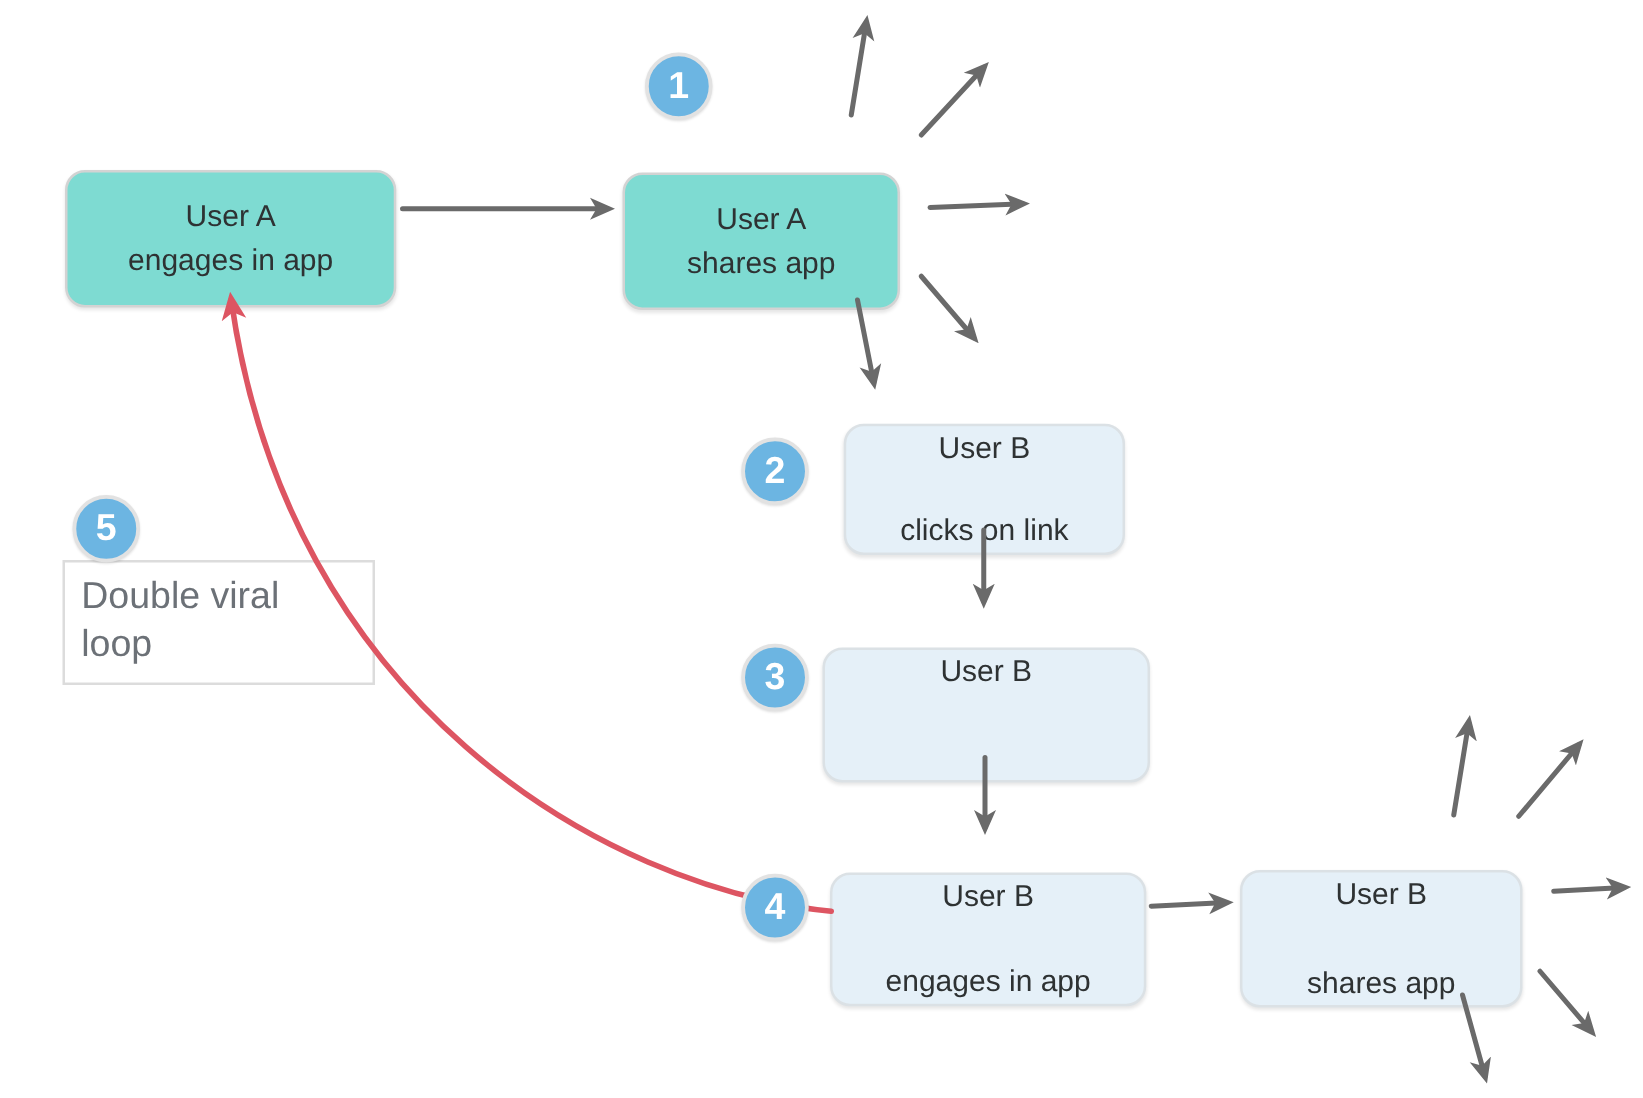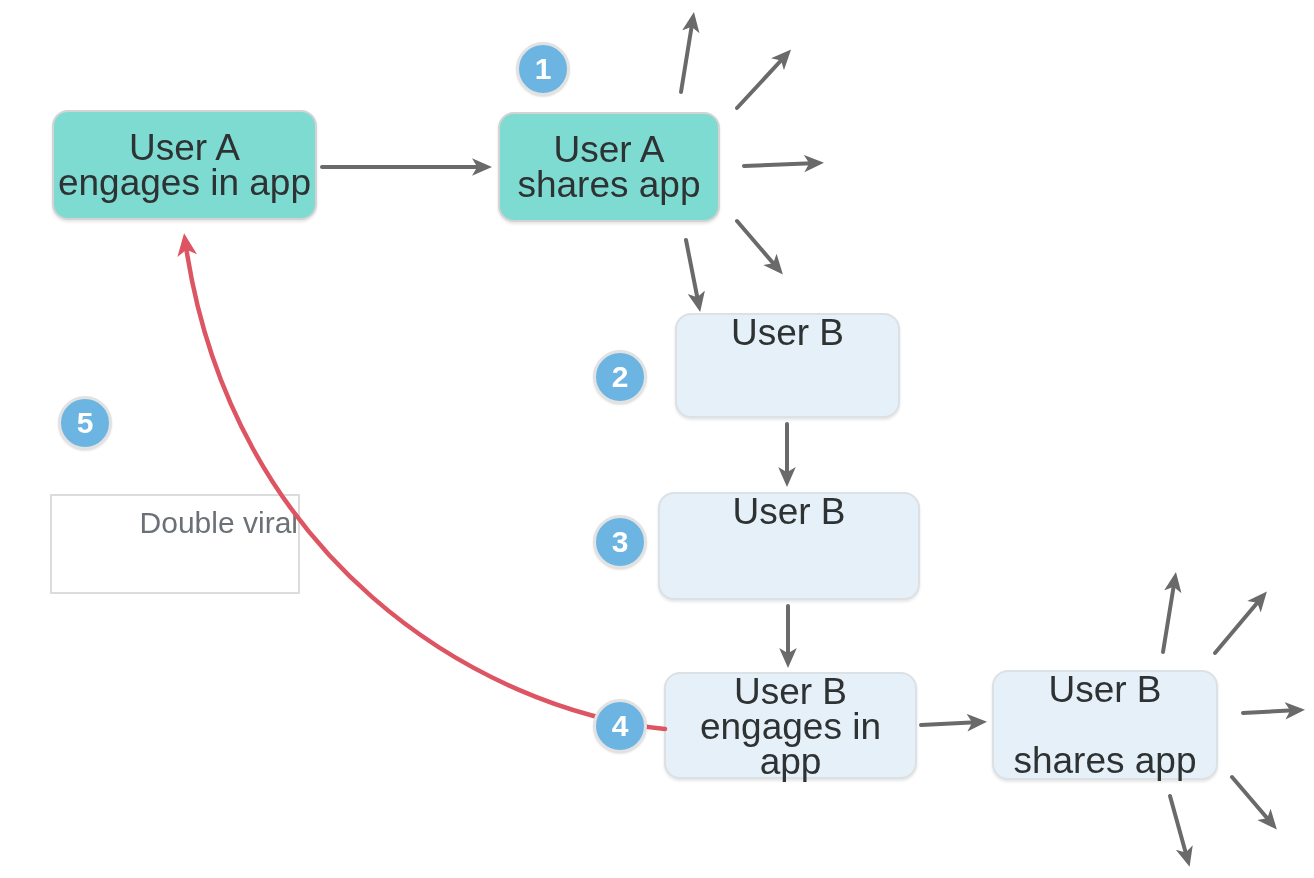--- a/index.html
+++ b/index.html
@@ -13,40 +13,40 @@
   }
   .node {
     position: absolute;
     z-index: 1;
     box-sizing: border-box;
     display: flex;
     flex-direction: column;
     align-items: center;
     justify-content: center;
     border-radius: 16px;
-    font-size: 37px;
+    font-size: 24px;
     line-height: 35px;
     color: #2e3233;
     text-align: center;
     box-shadow: 0 2px 3px rgba(0,0,0,0.10);
+    margin-top: 26px;
   }
   .node.teal { background: #7edbd2; border: 2px solid #d3d3d3; }
   .node.blue { background: #e5f0f8; border: 2px solid #dbe1e5; justify-content: space-between; }
   .annotation {
     position: absolute;
     z-index: 1;
-    left: 50px; top: 494px; width: 250px; height: 100px;
+    left: 50px; top: 448px; width: 250px; height: 100px;
     box-sizing: border-box;
     background: #ffffff;
     border: 2px solid #dcdcdc;
     color: #6c7177;
     font-size: 30px;
     line-height: 39px;
     padding: 7px 0 0 13px;
-    text-align: right;
   }
   .annotation span { display: block; }
   svg.arrows {
     position: absolute;
     z-index: 2;
     left: 0; top: 0;
     pointer-events: none;
   }
   .badge {
     position: absolute;
@@ -75,38 +75,40 @@
     <span>engages in app</span>
   </div>
 
   <div class="node teal" style="left:498px; top:112px; width:222px; height:110px">
     <span>User A</span>
     <span>shares app</span>
   </div>
 
   <div class="node blue" style="left:675px; top:313px; width:225px; height:105px">
     <span>User B</span>
+    <span>clicks on link</span>
   </div>
 
   <div class="node blue" style="left:658px; top:492px; width:262px; height:108px">
     <span>User B</span>
   </div>
 
   <div class="node blue" style="left:664px; top:672px; width:253px; height:107px">
     <span>User B</span>
     <span>engages in app</span>
   </div>
 
   <div class="node blue" style="left:992px; top:670px; width:226px; height:110px">
     <span>User B</span>
     <span>shares app</span>
   </div>
 
   <div class="annotation">
     <span>Double viral</span>
+    <span>loop</span>
   </div>
 
   <svg class="arrows" width="1314" height="878" viewBox="0 0 1314 878">
     <defs>
       <marker id="ah-gray" viewBox="0 0 10 10" refX="7" refY="5" markerWidth="5" markerHeight="5" orient="auto">
         <path d="M0,0.6 L10,5 L0,9.4 L2.6,5 Z" fill="#6a6a6a"></path>
       </marker>
       <marker id="ah-red" viewBox="0 0 10 10" refX="7" refY="5" markerWidth="5" markerHeight="5" orient="auto">
         <path d="M0,0.6 L10,5 L0,9.4 L2.6,5 Z" fill="#dd5562"></path>
       </marker>

